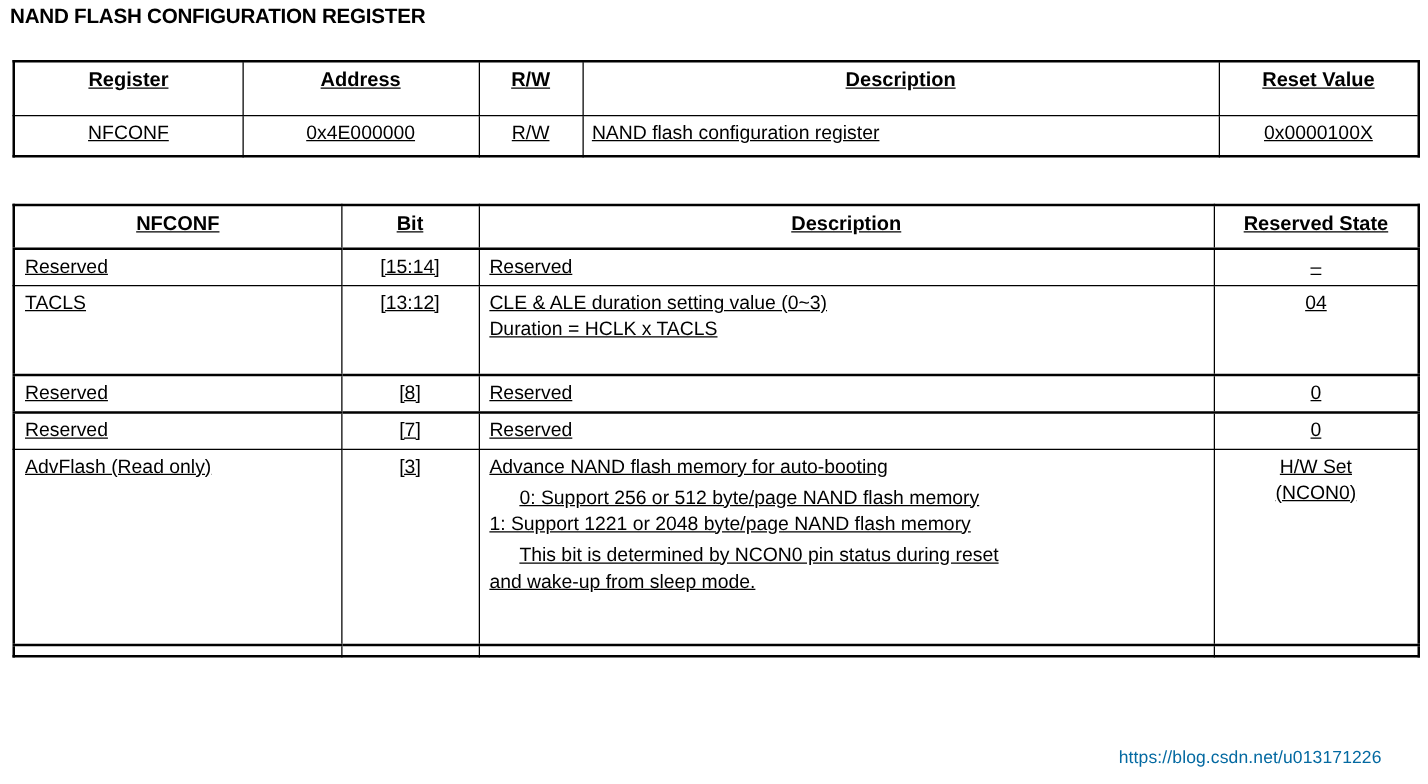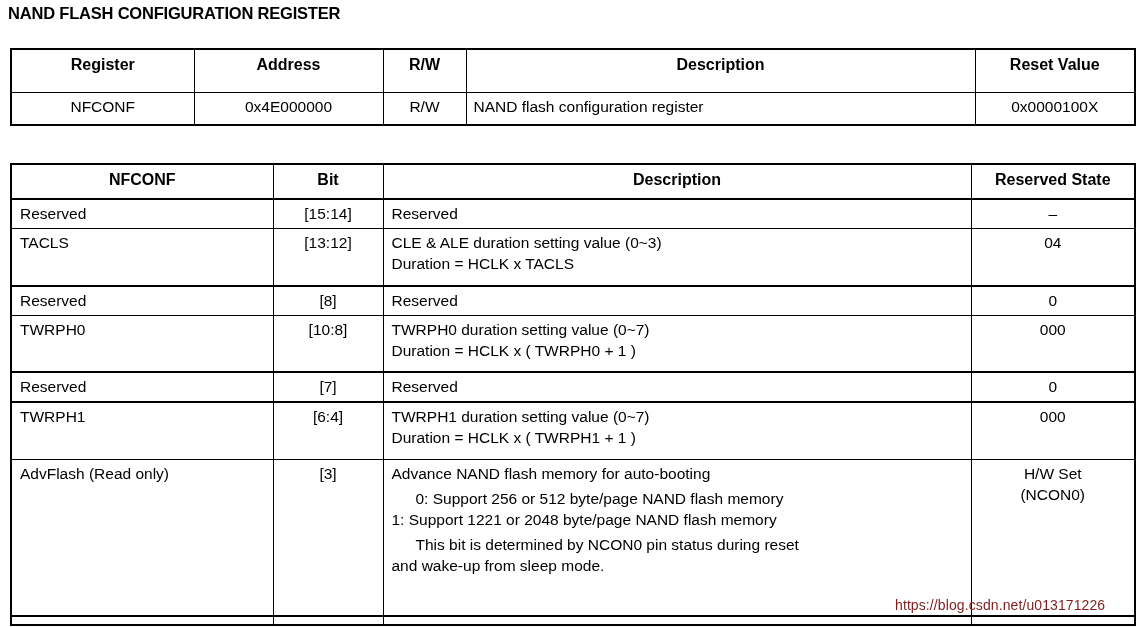--- a/index.html
+++ b/index.html
@@ -34,20 +34,21 @@
     white-space: nowrap;
   }
 
   
   .reg-table {
     position: absolute;
     border-collapse: collapse;
     table-layout: fixed;
     border: 2.5px solid #000;
     background: #fff;
+    text-decoration: underline;
   }
   .reg-table td, .reg-table th {
     border: 1px solid #000;
     padding: 0;
     vertical-align: top;
     font-weight: normal;
     font-size: 15.5px;
     line-height: 19px;
     color: #000;
   }
@@ -96,31 +97,31 @@
   #table-nfconf .hdr-row th {
     font-size: 16px;
     padding: 5px 4px 7px 4px;
     height: 21px;
   }
   #table-nfconf td .cell-pad { padding: 4px 8px 5px 8px; }
   .desc-line { display: block; white-space: nowrap; }
   .desc-line + .desc-line { margin-top: 2px; }
   .desc-line.gap { margin-top: 6px; margin-left: 24px; }
   .row-tall-1 { height: 27px; }
-  .row-tall-2 { height: 57px; padding-left: 37px; }
+  .row-tall-2 { height: 71px; padding-left: 37px; }
   .row-tall-adv { height: 157px; }
   .row-partial { height: 9px; }
 
   
   .watermark {
     position: absolute;
     left: 895px;
     top: 597px;
     font-size: 14px;
-    color: #7f1d1d;
+    color: #0369a1;
     letter-spacing: 0.1px;
     white-space: nowrap;
     pointer-events: none;
     z-index: 5;
   }
 </style>
 </head>
 <body>
 
 <div class="page">
@@ -227,72 +228,38 @@
         <td class="thick-top">
             <span class="cell-pad left">
               <span class="desc-line">Reserved</span>
             </span>
           </td>
         <td class="thick-top">
             <span class="cell-pad center">0</span>
           </td>
       </tr>
 
-      <tr class="row-tall-2">
-        <td>
-            <span class="cell-pad left">TWRPH0</span>
-          </td>
-        <td>
-            <span class="cell-pad center">[10:8]</span>
-          </td>
-        <td>
-            <span class="cell-pad left">
-          <span class="desc-line">TWRPH0 duration setting value (0~7)</span>
-          <span class="desc-line">Duration =  HCLK x ( TWRPH0 + 1 )</span>
-        </span>
-          </td>
-        <td>
-            <span class="cell-pad center">000</span>
-          </td>
-      </tr>
 
       <tr class="row-tall-1">
         <td class="thick-top">
             <span class="cell-pad left">Reserved</span>
           </td>
         <td class="thick-top">
             <span class="cell-pad center">[7]</span>
           </td>
         <td class="thick-top">
             <span class="cell-pad left">
               <span class="desc-line">Reserved</span>
             </span>
           </td>
         <td class="thick-top">
             <span class="cell-pad center">0</span>
           </td>
       </tr>
 
-      <tr class="row-tall-2">
-        <td class="thick-top">
-            <span class="cell-pad left">TWRPH1</span>
-          </td>
-        <td class="thick-top">
-            <span class="cell-pad center">[6:4]</span>
-          </td>
-        <td class="thick-top">
-            <span class="cell-pad left">
-          <span class="desc-line">TWRPH1 duration setting value (0~7)</span>
-          <span class="desc-line">Duration =  HCLK x ( TWRPH1 + 1 )</span>
-        </span>
-          </td>
-        <td class="thick-top">
-            <span class="cell-pad center">000</span>
-          </td>
-      </tr>
 
       <tr class="row-tall-adv">
         <td>
             <span class="cell-pad left">AdvFlash (Read only)</span>
           </td>
         <td>
             <span class="cell-pad center">[3]</span>
           </td>
         <td>
             <span class="cell-pad left">

